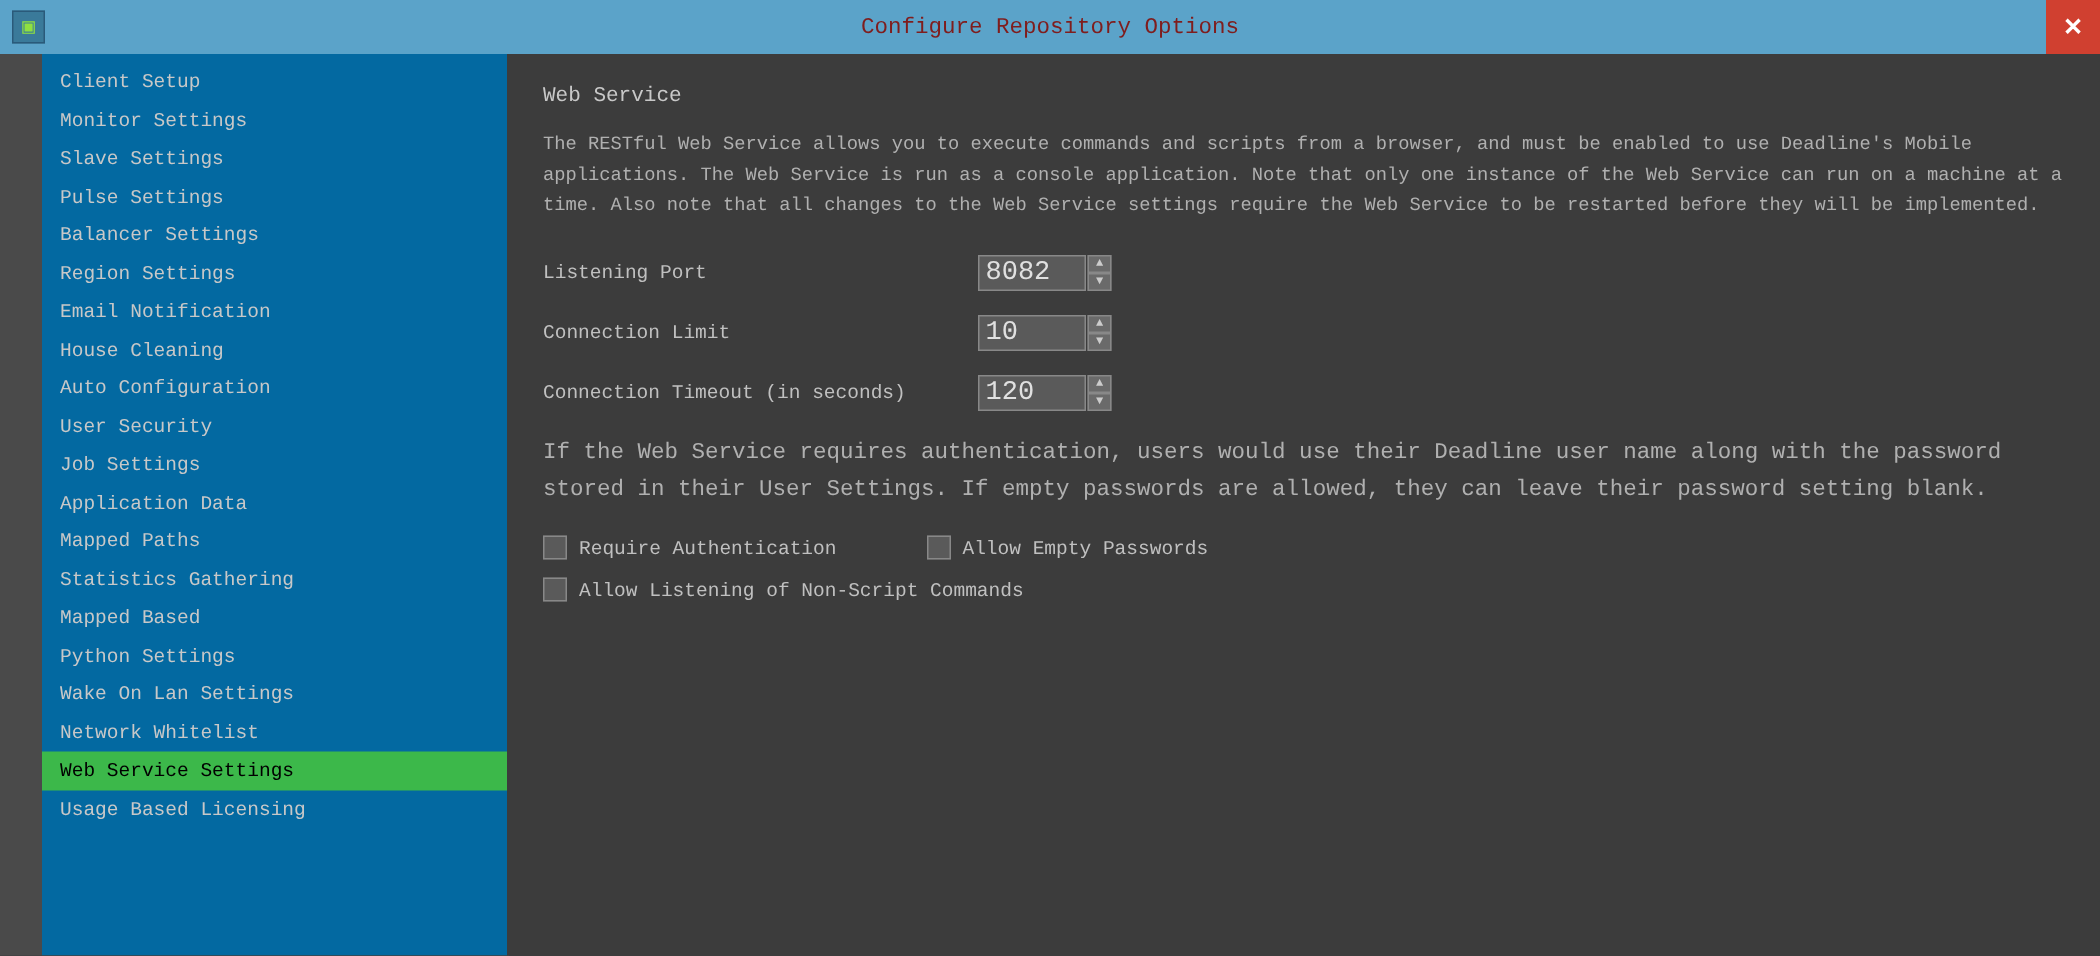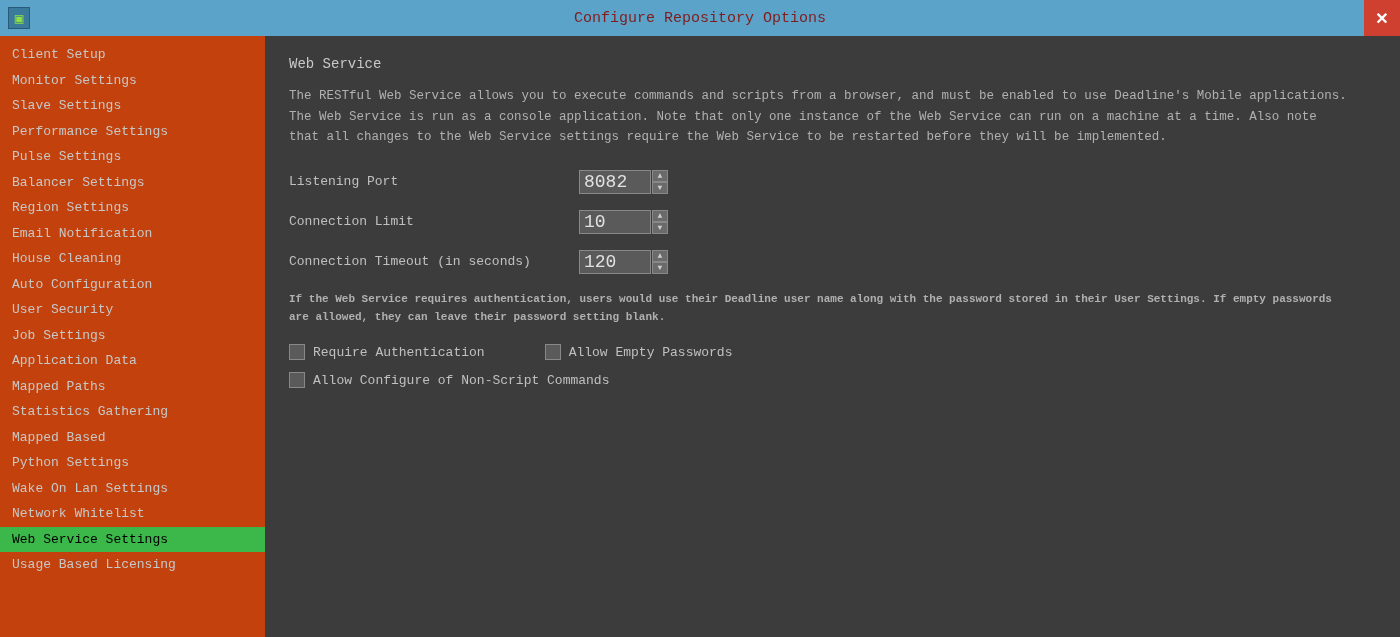--- a/index.html
+++ b/index.html
@@ -54,25 +54,26 @@
     }
 
     
     .main-container {
       display: flex;
       height: calc(637px - 36px);
     }
 
     
     .sidebar {
-      width: 265px;
-      background: #c2410c;
+      width: 310px;
+      background: #0369a1;
       padding: 6px 0;
       overflow-y: auto;
       flex-shrink: 0;
+      margin-left: 28px;
     }
     .sidebar-item {
       display: block;
       padding: 3px 12px;
       color: #c8c8c8;
       cursor: pointer;
       white-space: nowrap;
       font-size: 13px;
       line-height: 1.5;
     }
@@ -140,25 +141,24 @@
       font-size: 8px;
       width: 16px;
       height: 12px;
       display: flex; align-items: center; justify-content: center;
       cursor: pointer;
       line-height: 1;
     }
 
     .auth-description {
       color: #b0b0b0;
-      font-size: 11px;
+      font-size: 15px;
       line-height: 1.65;
       margin-bottom: 18px;
       max-width: 1060px;
-      font-weight: bold;
     }
 
     .checkbox-row {
       display: flex;
       align-items: center;
       margin-bottom: 12px;
     }
     .checkbox-group {
       display: flex;
       align-items: center;
@@ -189,21 +189,20 @@
   <span class="title-bar-title">Configure Repository Options</span>
   <div class="title-bar-close">✕</div>
 </div>
 
 <div class="main-container">
 
   <div class="sidebar">
   <div class="sidebar-item">Client Setup</div>
       <div class="sidebar-item">Monitor Settings</div>
       <div class="sidebar-item">Slave Settings</div>
-      <div class="sidebar-item">Performance Settings</div>
       <div class="sidebar-item">Pulse Settings</div>
       <div class="sidebar-item">Balancer Settings</div>
       <div class="sidebar-item">Region Settings</div>
       <div class="sidebar-item">Email Notification</div>
       <div class="sidebar-item">House Cleaning</div>
       <div class="sidebar-item">Auto Configuration</div>
       <div class="sidebar-item">User Security</div>
       <div class="sidebar-item">Job Settings</div>
       <div class="sidebar-item">Application Data</div>
       <div class="sidebar-item">Mapped Paths</div>
@@ -262,17 +261,17 @@
       </div>
       <div class="checkbox-group">
         <div class="checkbox-box"></div>
         <span class="checkbox-label">Allow Empty Passwords</span>
       </div>
     </div>
 
     <div class="checkbox-row">
       <div class="checkbox-group">
         <div class="checkbox-box"></div>
-        <span class="checkbox-label">Allow Configure of Non-Script Commands</span>
+        <span class="checkbox-label">Allow Listening of Non-Script Commands</span>
       </div>
     </div>
   </div>
 </div>
 
 </body></html>

